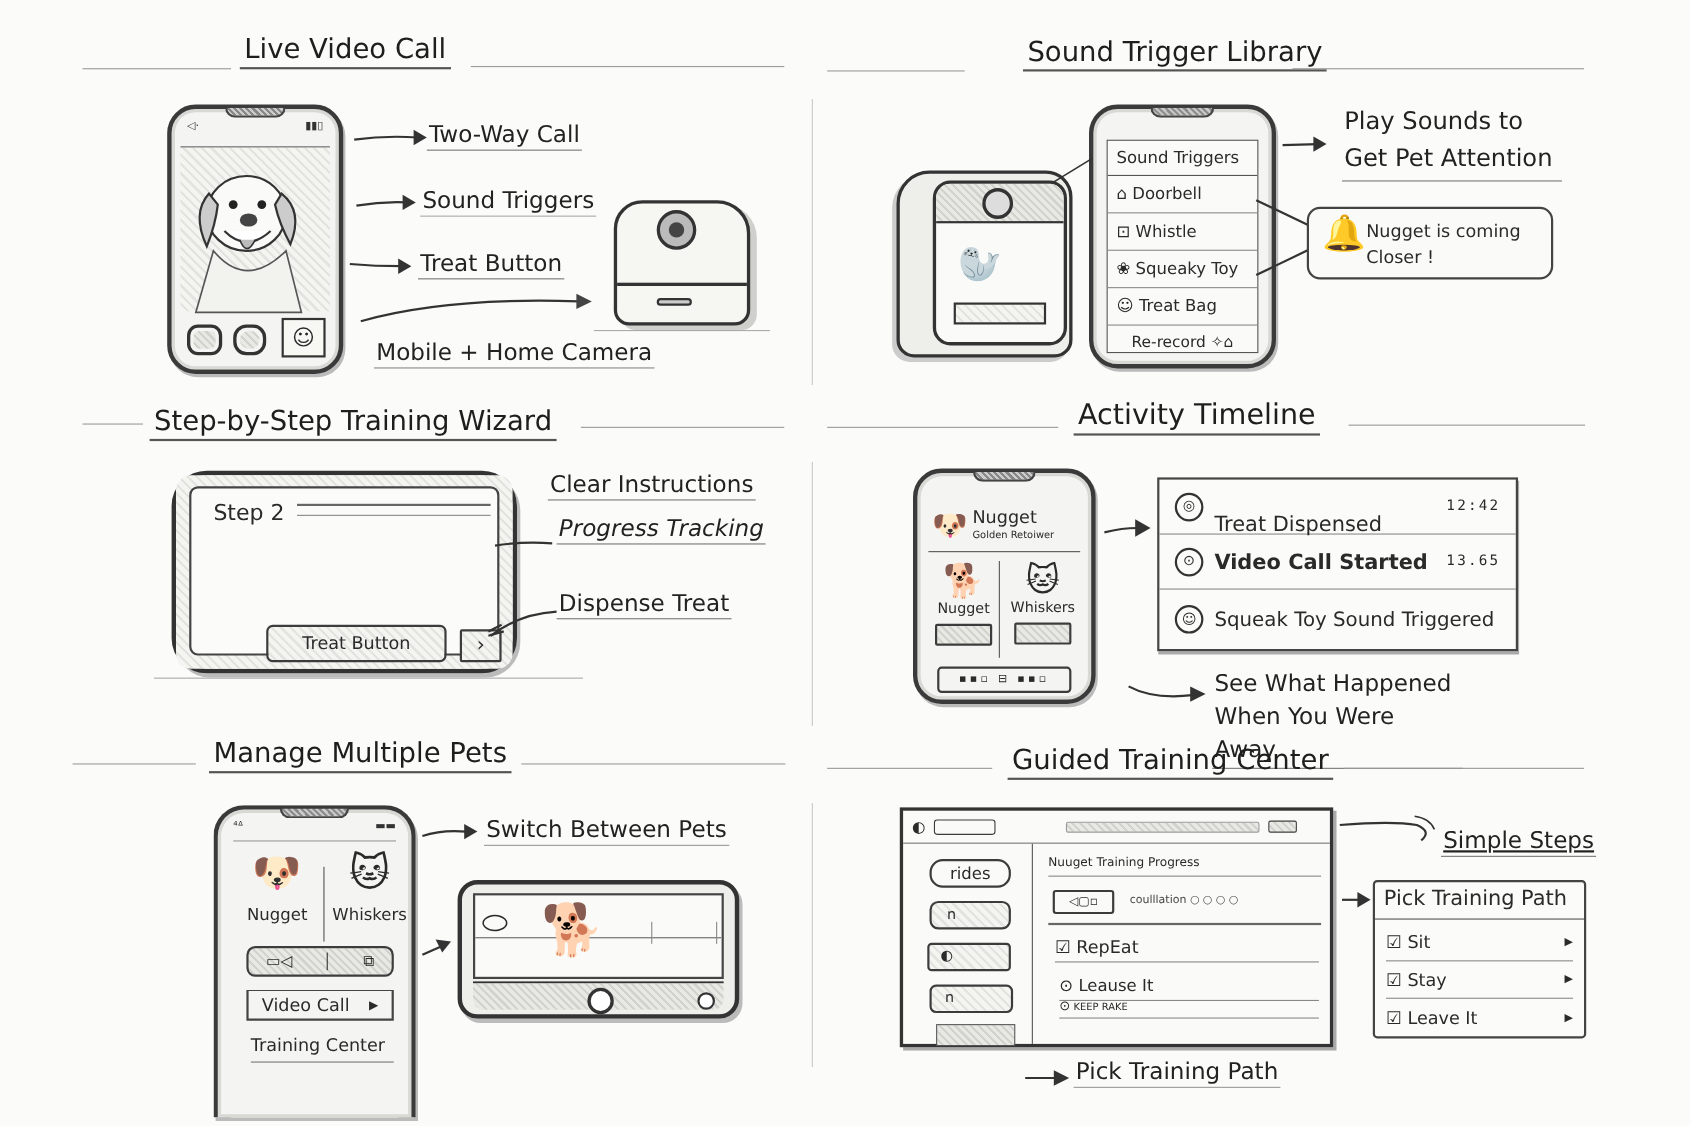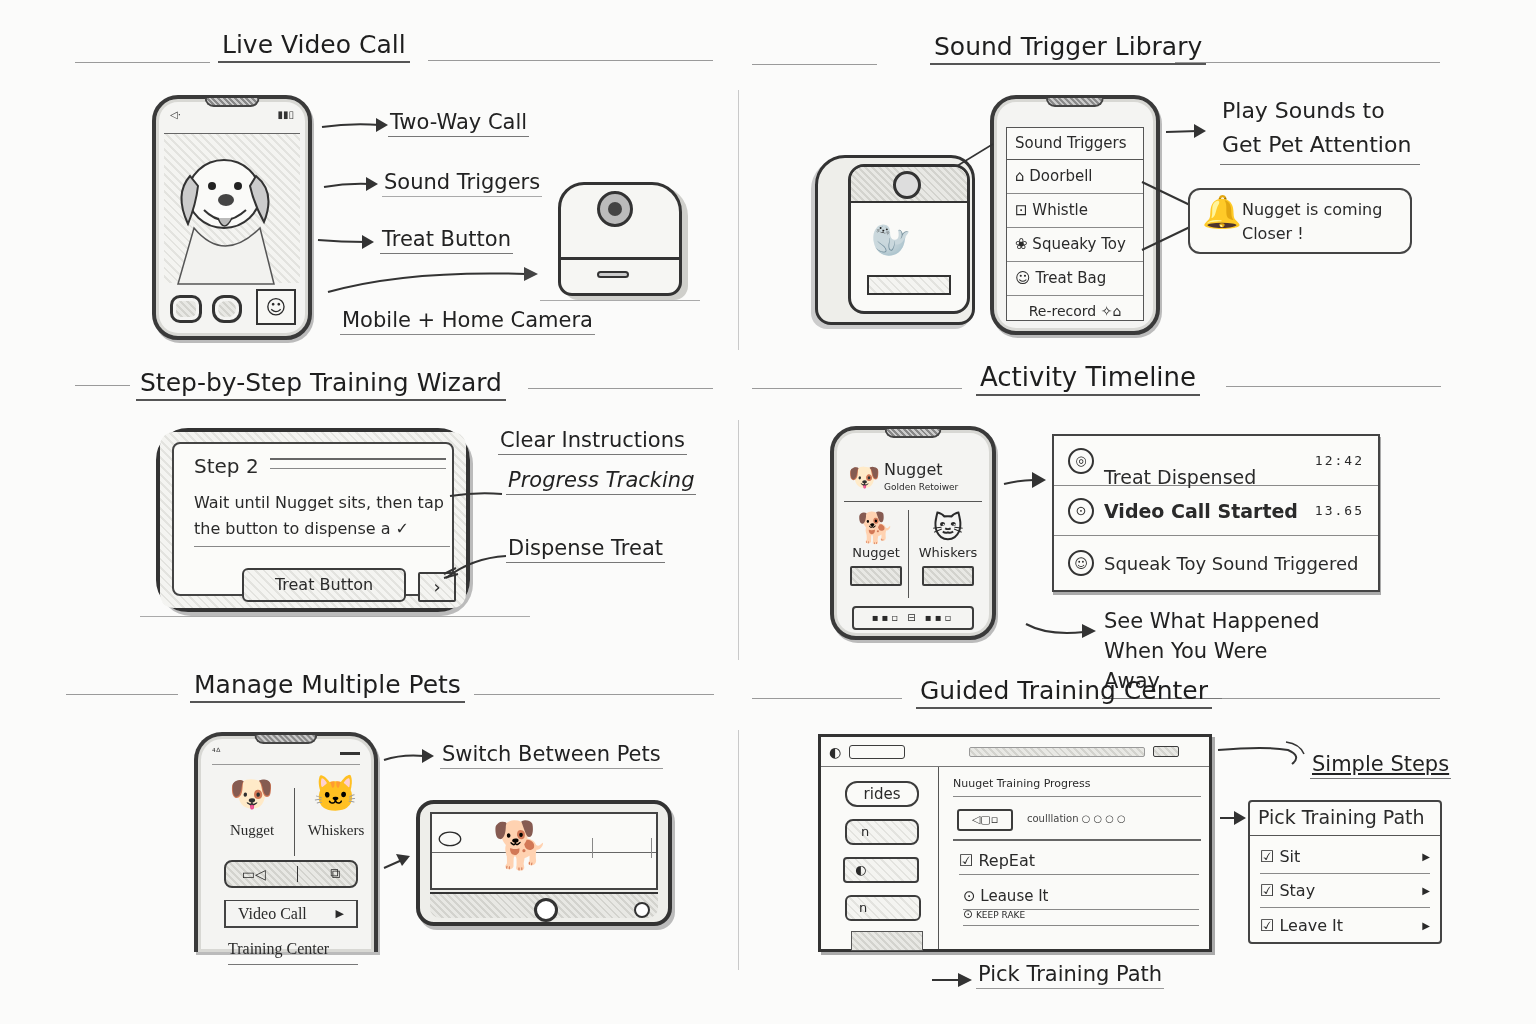--- a/index.html
+++ b/index.html
@@ -139,21 +139,20 @@
 <div class="rule" style="left:75px; top:385px; width:55px;"></div>
 <div class="sec-title" style="left:136px; top:368px;">Step-by-Step Training Wizard</div>
 <div class="rule" style="left:528px; top:388px; width:185px;"></div>
 
 <div class="abs" style="left:156px; top:428px; width:314px; height:184px; border:4px solid #333; border-radius:32px; box-shadow:3px 4px 0 #bbb;">
   <div class="abs hatch-light" style="inset:0; border-radius:14px;"></div>
   <div class="abs" style="left:12px; top:10px; right:12px; bottom:12px; border:2px solid #444; border-radius:8px; background:#fbfbf9;">
     <div class="abs" style="left:20px; top:10px; font-size:20px;">Step 2</div>
     <div class="abs" style="left:96px; top:14px; width:176px; border-top:2px solid #666;"></div>
     <div class="abs" style="left:96px; top:24px; width:176px; border-top:1.5px solid #888;"></div>
-    <div class="abs" style="left:20px; top:46px; width:256px; font-size:16px; line-height:26px; border-bottom:1.5px solid #888; padding-bottom:4px;">Wait until Nugget sits, then tap the button to dispense a ✓</div>
     <div class="abs box hatch-light" style="left:68px; top:124px; width:164px; height:34px; font-size:16px; text-align:center; line-height:30px;"><span>Treat Button</span></div>
     <div class="abs box hatch-light" style="left:244px; top:128px; width:38px; height:30px; font-size:18px; text-align:center; line-height:26px; border-radius:2px;"><span>›</span></div>
   </div>
 </div>
 <div class="rule" style="left:140px; top:616px; width:390px; border-top-color:#aaa;"></div>
 
 <div class="label" style="left:498px; top:428px;">Clear Instructions</div>
 <svg class="abs" style="left:448px; top:488px;" width="56" height="14">
     <path d="M2 8 Q28 4 54 6" stroke="#333" stroke-width="2" fill="none"></path>
   </svg>
@@ -214,21 +213,21 @@
 <svg class="arrow" style="left:1024px; top:616px;" width="74" height="30">
     <path d="M2 8 Q24 20 60 16" stroke="#333" stroke-width="2" fill="none"></path>
     <path d="M58 8 L72 15 L58 22Z" fill="#333"></path>
   </svg>
 <div class="label" style="left:1102px; top:606px; font-size:21px; line-height:30px; width:228px; white-space:normal;">See What Happened When You Were Away</div>
 
 <div class="rule" style="left:66px; top:694px; width:112px;"></div>
 <div class="sec-title" style="left:190px; top:670px;">Manage Multiple Pets</div>
 <div class="rule" style="left:474px; top:694px; width:240px;"></div>
 
-<div class="phone" style="left:194px; top:732px; width:184px; height:220px; border-radius:28px 28px 0 0; border-bottom:none;font-family:Liberation Serif, serif;">
+<div class="phone" style="left:194px; top:732px; width:184px; height:284px; border-radius:28px 28px 0 0; border-bottom:none;">
   <div class="notch"></div>
   <div class="status">
       <span>⁴ᐞ</span>
       <span>▬▬</span>
     </div>
   <div class="abs" style="left:14px; top:28px; right:14px; border-top:1.5px solid #999;"></div>
   <div class="abs" style="left:16px; top:36px; width:76px; text-align:center;">
     <div style="font-size:36px; line-height:44px;">🐶</div>
     <div style="font-size:15px; margin-top:6px;">Nugget</div>
   </div>

